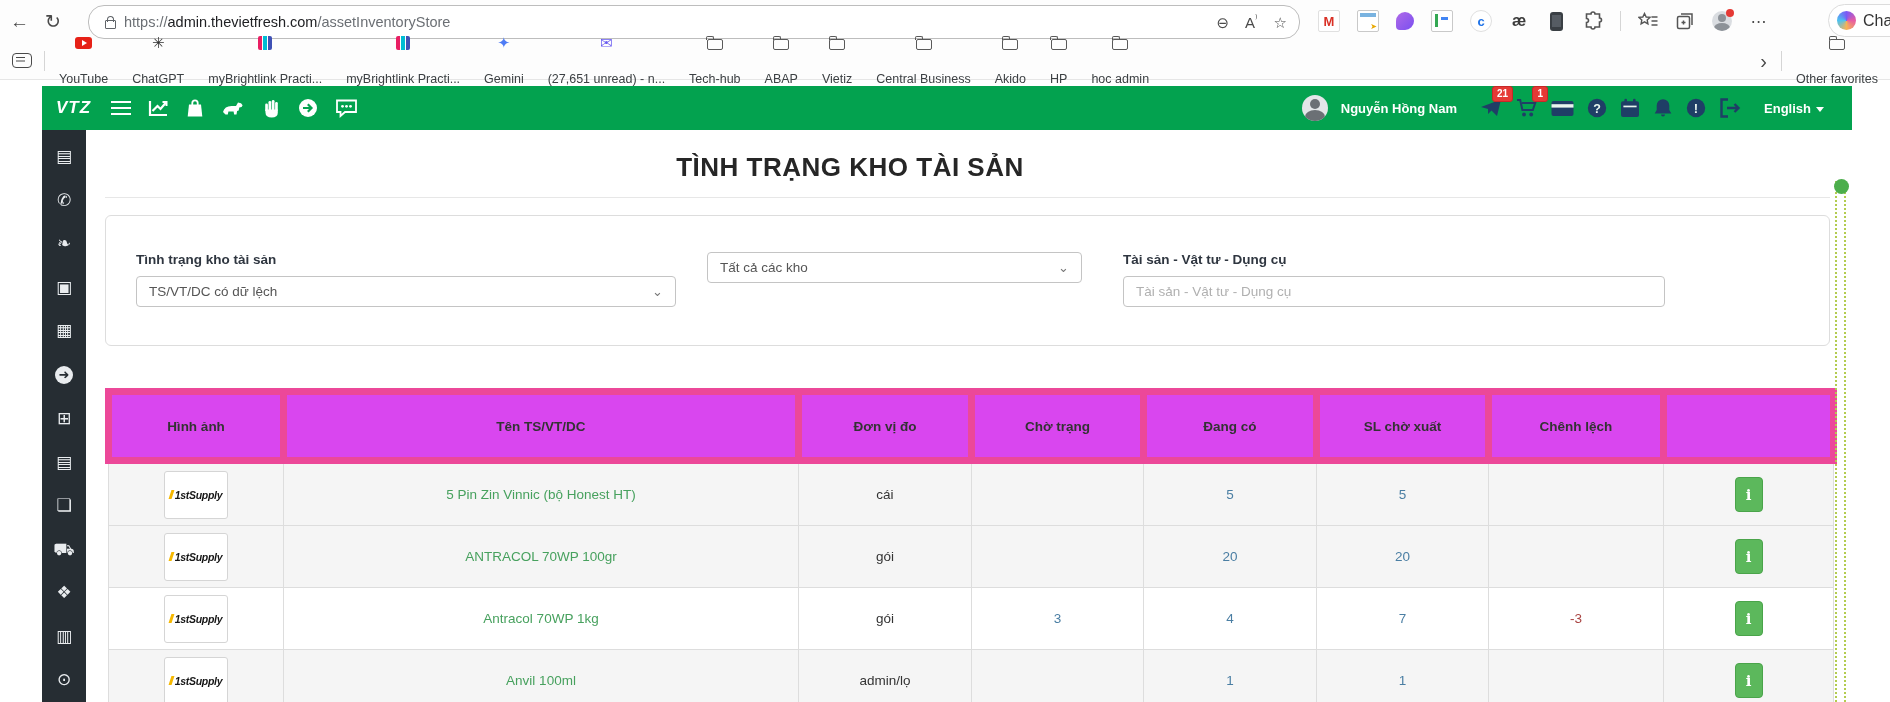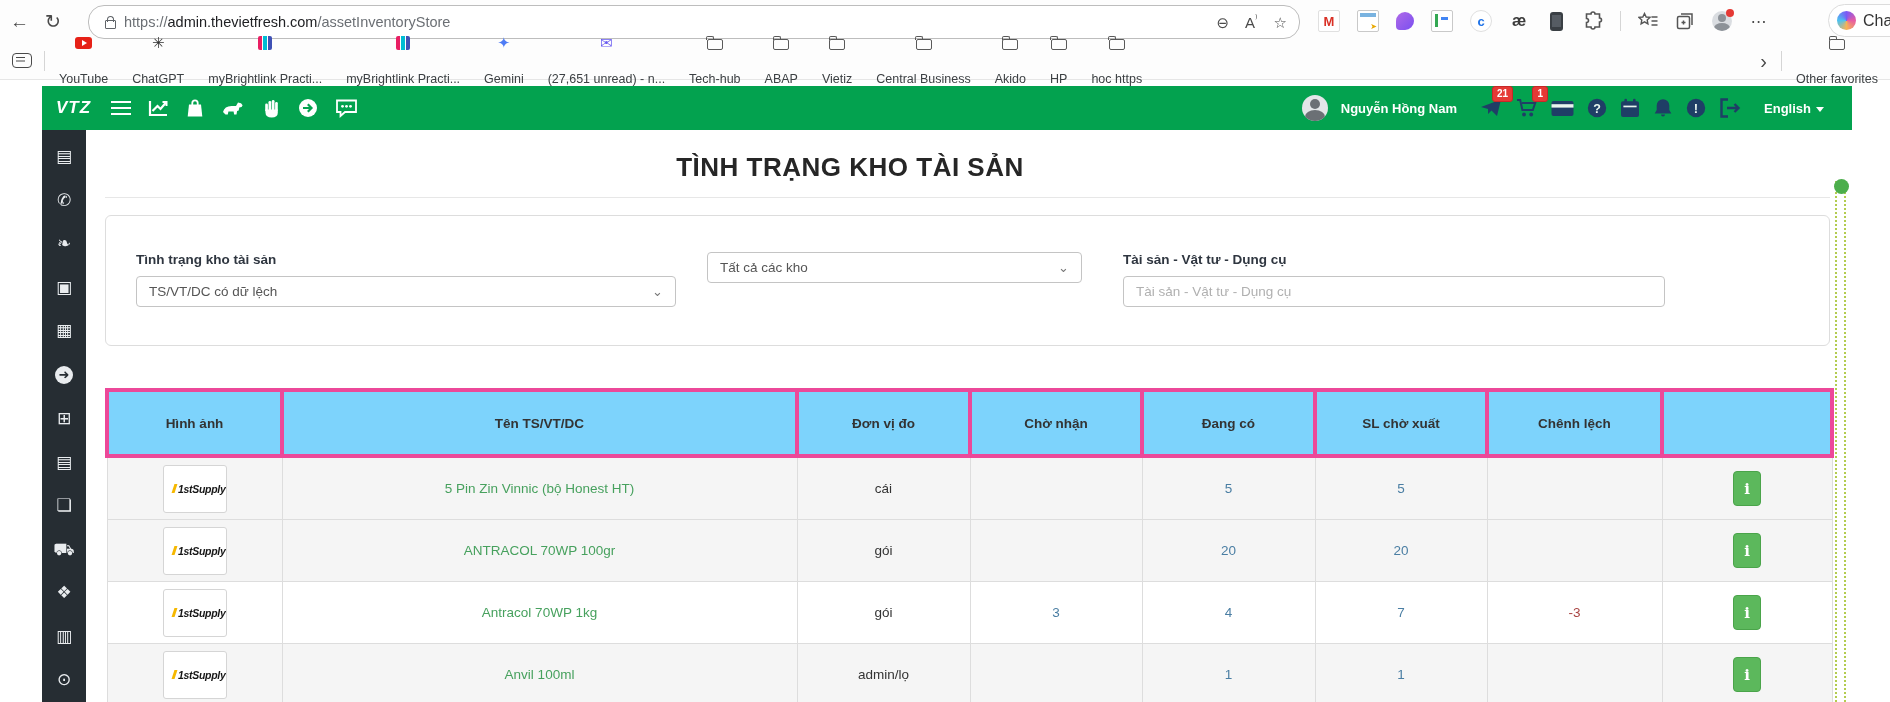--- a/index.html
+++ b/index.html
@@ -108,30 +108,30 @@
   .flabel{font-size:13.5px;font-weight:bold;color:#2f3640;margin-bottom:9px;}
   .fselect{height:31px;border:1px solid #c4c4c4;border-radius:4px;background:#fff;display:flex;align-items:center;
            padding:0 12px;box-sizing:border-box;font-size:13.5px;color:#555;cursor:pointer;}
   .fselect .chev{margin-left:auto;color:#777;font-size:13px;}
   .finput{width:100%;height:31px;border:1px solid #c4c4c4;border-radius:4px;padding:0 12px;box-sizing:border-box;
           font-size:13.5px;color:#555;font-family:"Liberation Sans","DejaVu Sans",sans-serif;outline:none;}
   .finput::placeholder{color:#b0b0b0;}
 
   
   .invtable{margin:42px 0 0 19px;width:1725px;border-collapse:collapse;table-layout:fixed;}
-  .invtable th{height:34px;border:4px solid #ec4899;font-size:13.5px;font-weight:bold;color:#333;
-               text-align:center;vertical-align:middle;background:#7dd3fc;padding:14px 4px;}
+  .invtable th{height:34px;border:7px solid #ec4899;font-size:13.5px;font-weight:bold;color:#333;
+               text-align:center;vertical-align:middle;background:#d946ef;padding:14px 4px;}
   .invtable td{height:61px;border:1px solid #ddd;font-size:13.5px;text-align:center;vertical-align:middle;padding:0 6px;}
   tr.shaded td{background:#f5f5f5;}
   .prod-link{color:#47a15e;text-decoration:none;cursor:pointer;}
   .unit{color:#333;}
   .num{color:#4a7ea3;}
   .neg{color:#a94442;}
   .thumb{width:62px;height:46px;margin:0 auto;background:#fff;border:1px solid #d5d5d5;border-radius:3px;
-         display:flex;align-items:center;justify-content:flex-end;overflow:hidden;}
+         display:flex;align-items:center;justify-content:center;overflow:hidden;}
   .thumb-label{font-style:italic;font-weight:800;font-size:10.5px;color:#151515;letter-spacing:-0.3px;position:relative;}
   .thumb-label::before{content:"";display:inline-block;width:3px;height:9px;background:#f6b800;
                        transform:skewX(-18deg);margin-right:2px;}
   .i-btn{width:28px;height:35px;border-radius:4px;border:1px solid #4aa44a;background:#5cb85c;color:#fff;
          font-family:"DejaVu Serif","Liberation Serif",serif;font-weight:bold;font-size:15px;cursor:pointer;}
   .i-btn.light{background:#fff;border-color:#ccc;color:#444;}
 
   
   .scroll-track{position:absolute;left:1835px;top:181px;width:11px;height:521px;
                 border-left:2px dotted #b3cc4f;border-right:2px dotted #b3cc4f;box-sizing:border-box;cursor:pointer;}
@@ -272,21 +272,21 @@
         <span class="bk-item">
           <span class="bk-ico">
             <span class="bk-folder"></span>
           </span>
           <span class="bk-label">HP</span>
         </span>
         <span class="bk-item">
           <span class="bk-ico">
             <span class="bk-folder"></span>
           </span>
-          <span class="bk-label">hoc https</span>
+          <span class="bk-label">hoc admin</span>
         </span>
       </div>
     <div class="bk-right">
       <span class="bk-chevron">›</span>
       <span class="bk-sep" style="margin:0"></span>
       <span class="bk-item">
         <span class="bk-ico">
             <span class="bk-folder"></span>
           </span>
         <span class="bk-label">Other favorites</span>
@@ -454,21 +454,21 @@
         <col style="width:173px">
           <col style="width:172px">
           <col style="width:175px">
           <col style="width:170px">
       </colgroup>
       <thead>
           <tr id="thead-row">
             <th>Hình ảnh</th>
             <th>Tên TS/VT/DC</th>
             <th>Đơn vị đo</th>
-            <th>Chờ nhận</th>
+            <th>Chờ trạng</th>
             <th>Đang có</th>
             <th>SL chờ xuất</th>
             <th>Chênh lệch</th>
             <th></th>
           </tr>
         </thead>
       <tbody id="tbody">
           <tr class="shaded">
             <td>
               <div class="thumb">

